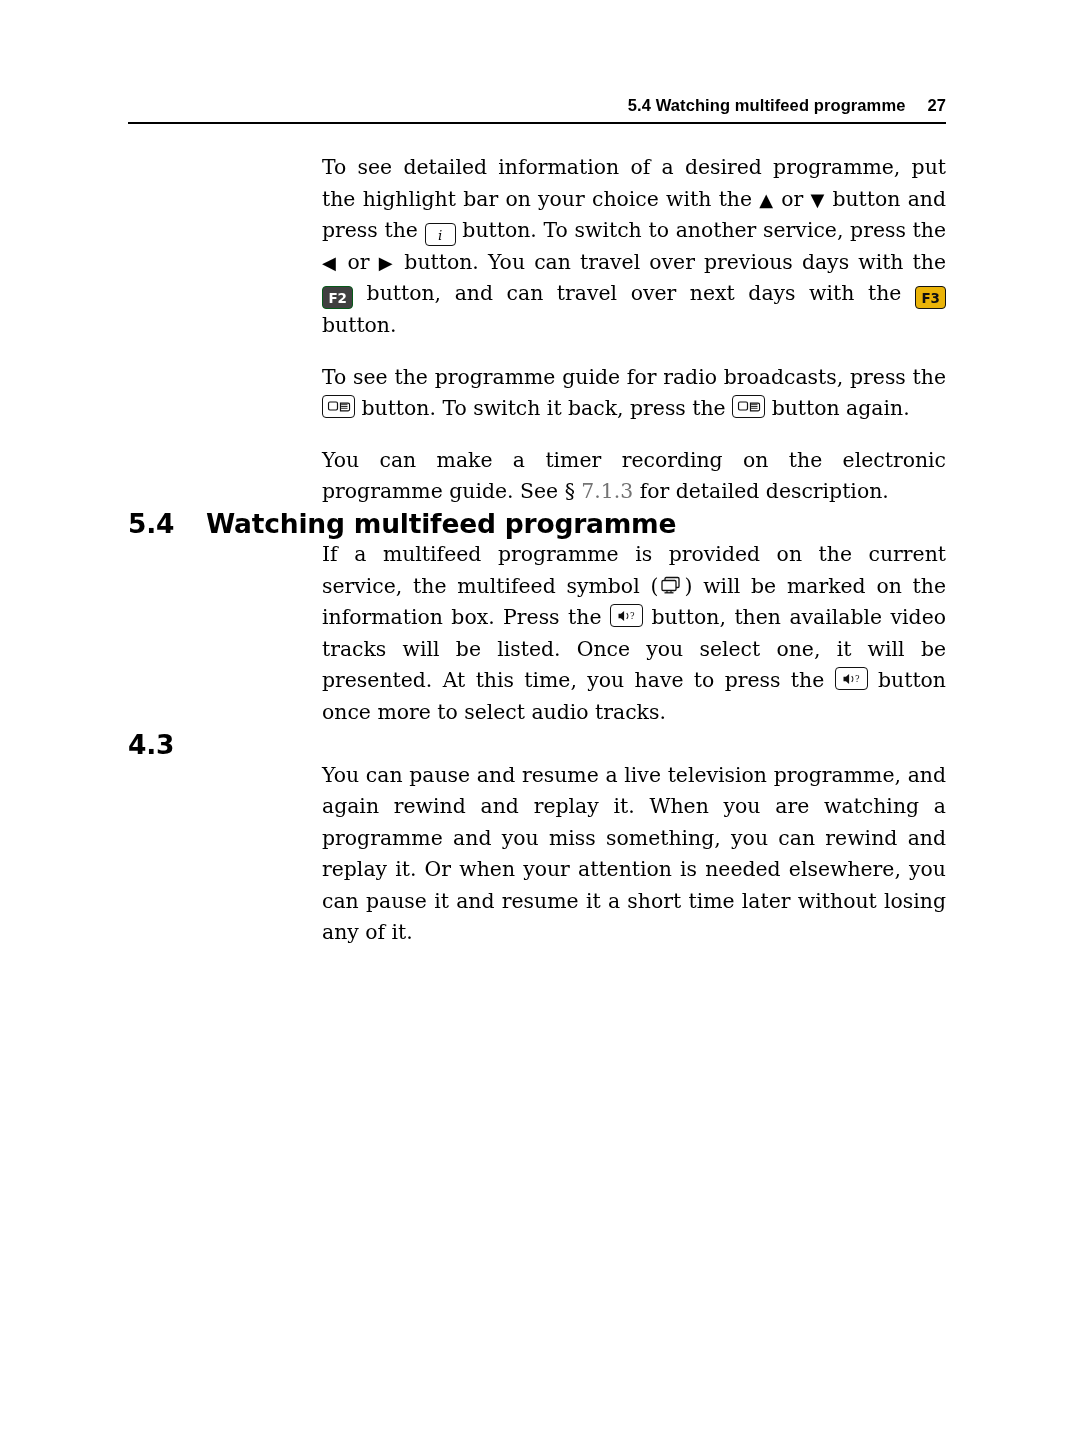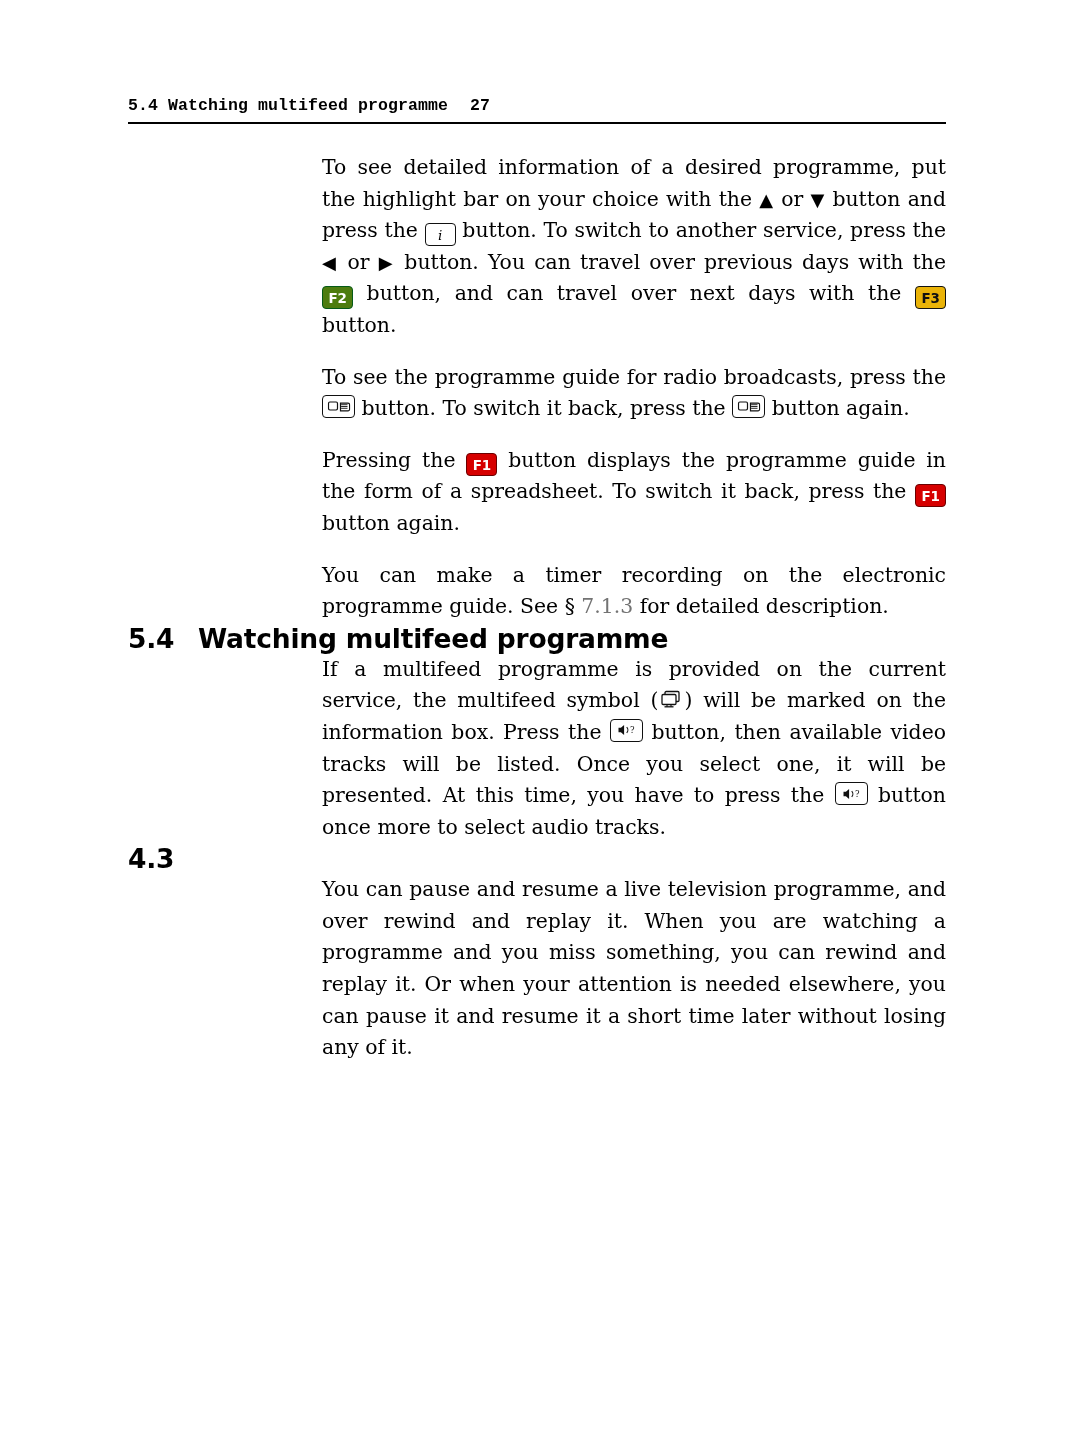--- a/index.html
+++ b/index.html
@@ -21,22 +21,23 @@
     width: 1080px;
     height: 1439px;
   }
   
   .header {
     position: absolute;
     left: 128px;
     top: 96px;
     width: 818px;
     display: flex;
+    justify-content: flex-end;
     align-items: baseline;
-    font-family: Liberation Mono, monospace;
+    font-family: Liberation Sans, sans-serif;
     font-weight: bold;
     font-size: 16.5px;
     letter-spacing: 0.1px;
   }
   .header .hdr-title { margin-right: 22px; }
   .header .hdr-page { }
   .header-rule {
     position: absolute;
     left: 128px;
     top: 122px;
@@ -65,20 +66,21 @@
 
   h2.section {
     margin: 0;
     padding: 0;
     font-family: "DejaVu Sans", sans-serif;
     font-weight: bold;
     font-size: 26.5px;
     letter-spacing: -0.2px;
     display: flex;
     align-items: baseline;
+    gap: 8px;
   }
   h2.section .num { width: 70px; flex: none; }
   .sec-54 { margin-top: 52px; margin-bottom: 30px; }
   .sec-55 { margin-top: 56px; margin-bottom: 30px; }
 
   .xref { color: #737373; }
 
   
   .key {
     display: inline-block;
@@ -95,21 +97,21 @@
     width: 31px;
     height: 23px;
     border-radius: 4px;
     color: #ffffff;
     font-weight: bold;
     font-size: 13.5px;
     padding-top: 5px;
     letter-spacing: -0.3px;
   }
   .key-f1 { background: #d60000; border-color: #6b0000; }
-  .key-f2 { background: #4d7c0f; border-color: #055a18; }
+  .key-f2 { background: #404040; border-color: #055a18; }
   .key-f3 { background: #eab308; color: #111; border-color: #111; font-weight: bold; }
   .key-i {
     width: 31px;
     height: 23px;
     font-family: "DejaVu Serif", serif;
     font-style: italic;
     font-size: 13.5px;
     padding-top: 5px;
   }
   .key-sym {
@@ -147,21 +149,20 @@
     <p class="para"><span>To see the programme guide for radio broadcasts, press the </span><span class="key key-sym"><svg width="23" height="15" viewBox="0 0 23 15">
             <rect x="1" y="2.5" width="9" height="8" rx="1.4" fill="none" stroke="#111" stroke-width="1.2"></rect>
             <path d="M13 3.6 h7.5 a1.6 1.6 0 0 1 1.6 1.6 v4.6 a1.6 1.6 0 0 1 -1.6 1.6 h-7.5 z" fill="none" stroke="#111" stroke-width="1.2"></path>
             <path d="M13.6 5.2 h6.4 M13.6 7 h6.4 M13.6 8.8 h6.4" stroke="#111" stroke-width="0.9"></path>
           </svg></span><span> button. To switch it back, press the </span><span class="key key-sym"><svg width="23" height="15" viewBox="0 0 23 15">
             <rect x="1" y="2.5" width="9" height="8" rx="1.4" fill="none" stroke="#111" stroke-width="1.2"></rect>
             <path d="M13 3.6 h7.5 a1.6 1.6 0 0 1 1.6 1.6 v4.6 a1.6 1.6 0 0 1 -1.6 1.6 h-7.5 z" fill="none" stroke="#111" stroke-width="1.2"></path>
             <path d="M13.6 5.2 h6.4 M13.6 7 h6.4 M13.6 8.8 h6.4" stroke="#111" stroke-width="0.9"></path>
           </svg></span><span> button again.</span></p>
 
-    <p class="para"><span>Pressing the </span><span class="key key-f key-f1">F1</span><span> button displays the programme guide in the form of a spreadsheet. To switch it back, press the </span><span class="key key-f key-f1">F1</span><span> button again.</span></p>
 
     <p class="para"><span>You can make a timer recording on the electronic programme guide. See § </span><span class="xref">7.1.3</span><span> for detailed description.</span></p>
 
     <h2 class="section sec-54">
         <span class="num">5.4</span>
         <span>Watching multifeed programme</span>
       </h2>
 
 
     <p class="para"><span>If a multifeed programme is provided on the current service, the multifeed symbol (</span><span class="sym-inline"><svg width="26" height="22" viewBox="0 0 26 22">
@@ -176,16 +177,16 @@
           </svg></span><span> button, then available video tracks will be listed. Once you select one, it will be presented. At this time, you have to press the </span><span class="key key-sym"><svg width="23" height="15" viewBox="0 0 23 15">
             <path d="M4 5.2 h2.4 L9.6 2.6 v9.8 L6.4 9.8 H4 z" fill="#111"></path>
             <path d="M12.2 4.6 a4.2 4.2 0 0 1 0 5.8" fill="none" stroke="#111" stroke-width="1.1"></path>
             <text x="15.6" y="10.6" font-family="DejaVu Serif, serif" font-size="8.5" fill="#111">?</text>
           </svg></span><span> button once more to select audio tracks.</span></p>
 
     <h2 class="section sec-55">
         <span class="num">4.3</span>
       </h2>
 
-    <p class="para">You can pause and resume a live television programme, and over rewind and replay it. When you are watching a programme and you miss something, you can rewind and replay it. Or when your attention is needed elsewhere, you can pause it and resume it a short time later without losing any of it.</p>
+    <p class="para">You can pause and resume a live television programme, and again rewind and replay it. When you are watching a programme and you miss something, you can rewind and replay it. Or when your attention is needed elsewhere, you can pause it and resume it a short time later without losing any of it.</p>
 
   </div>
 </div>
 
 </body></html>

